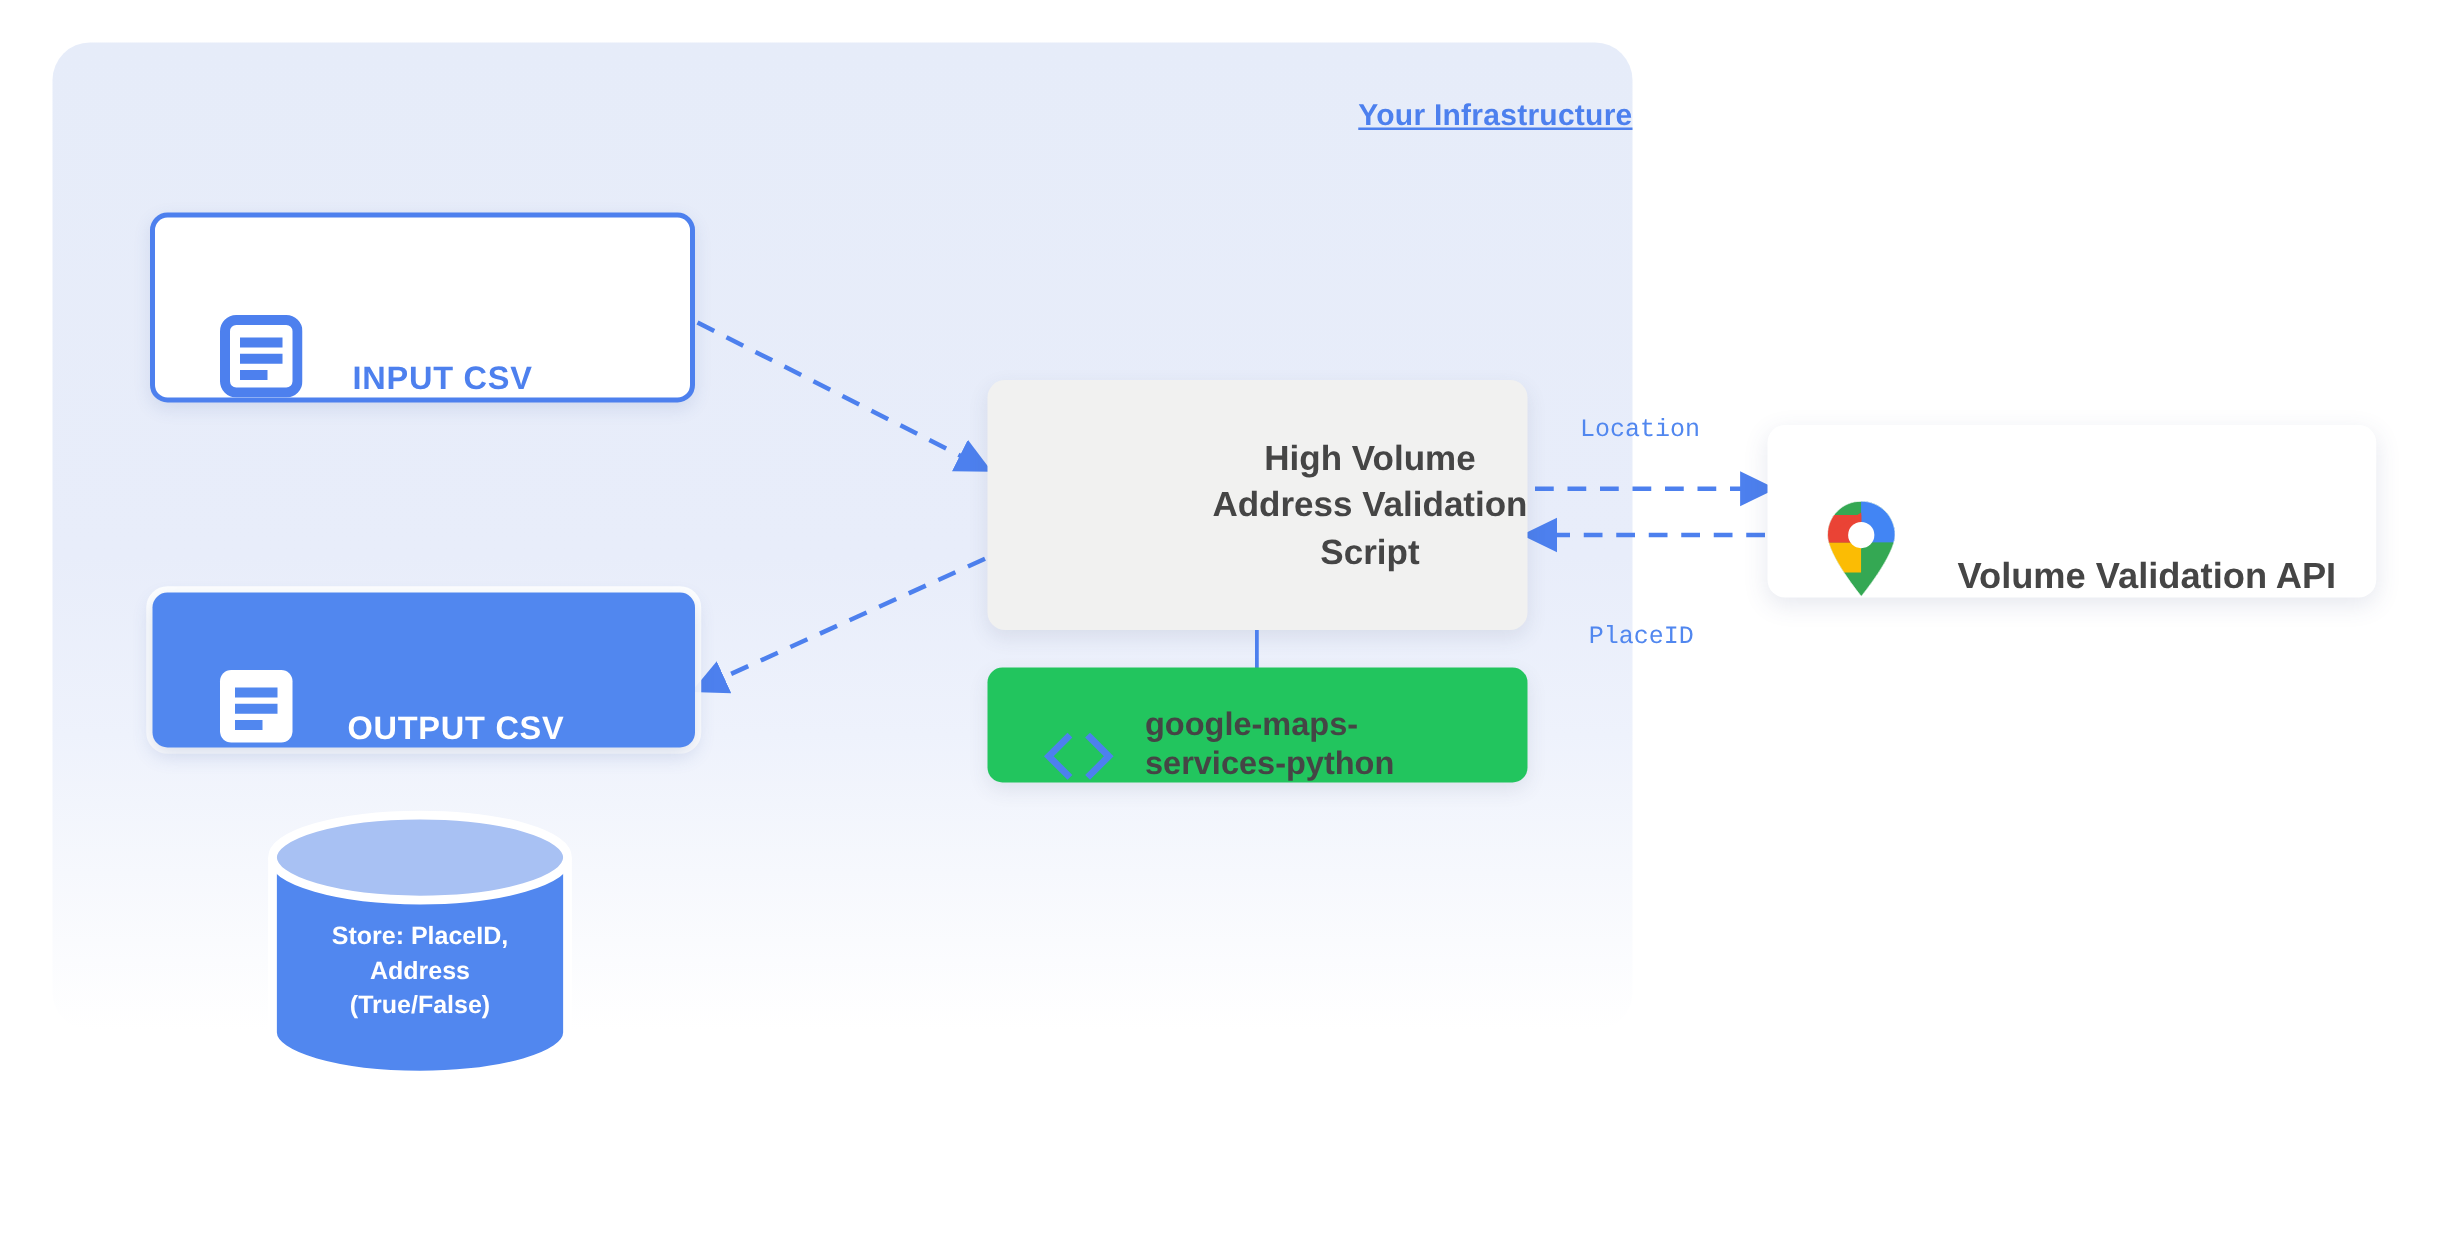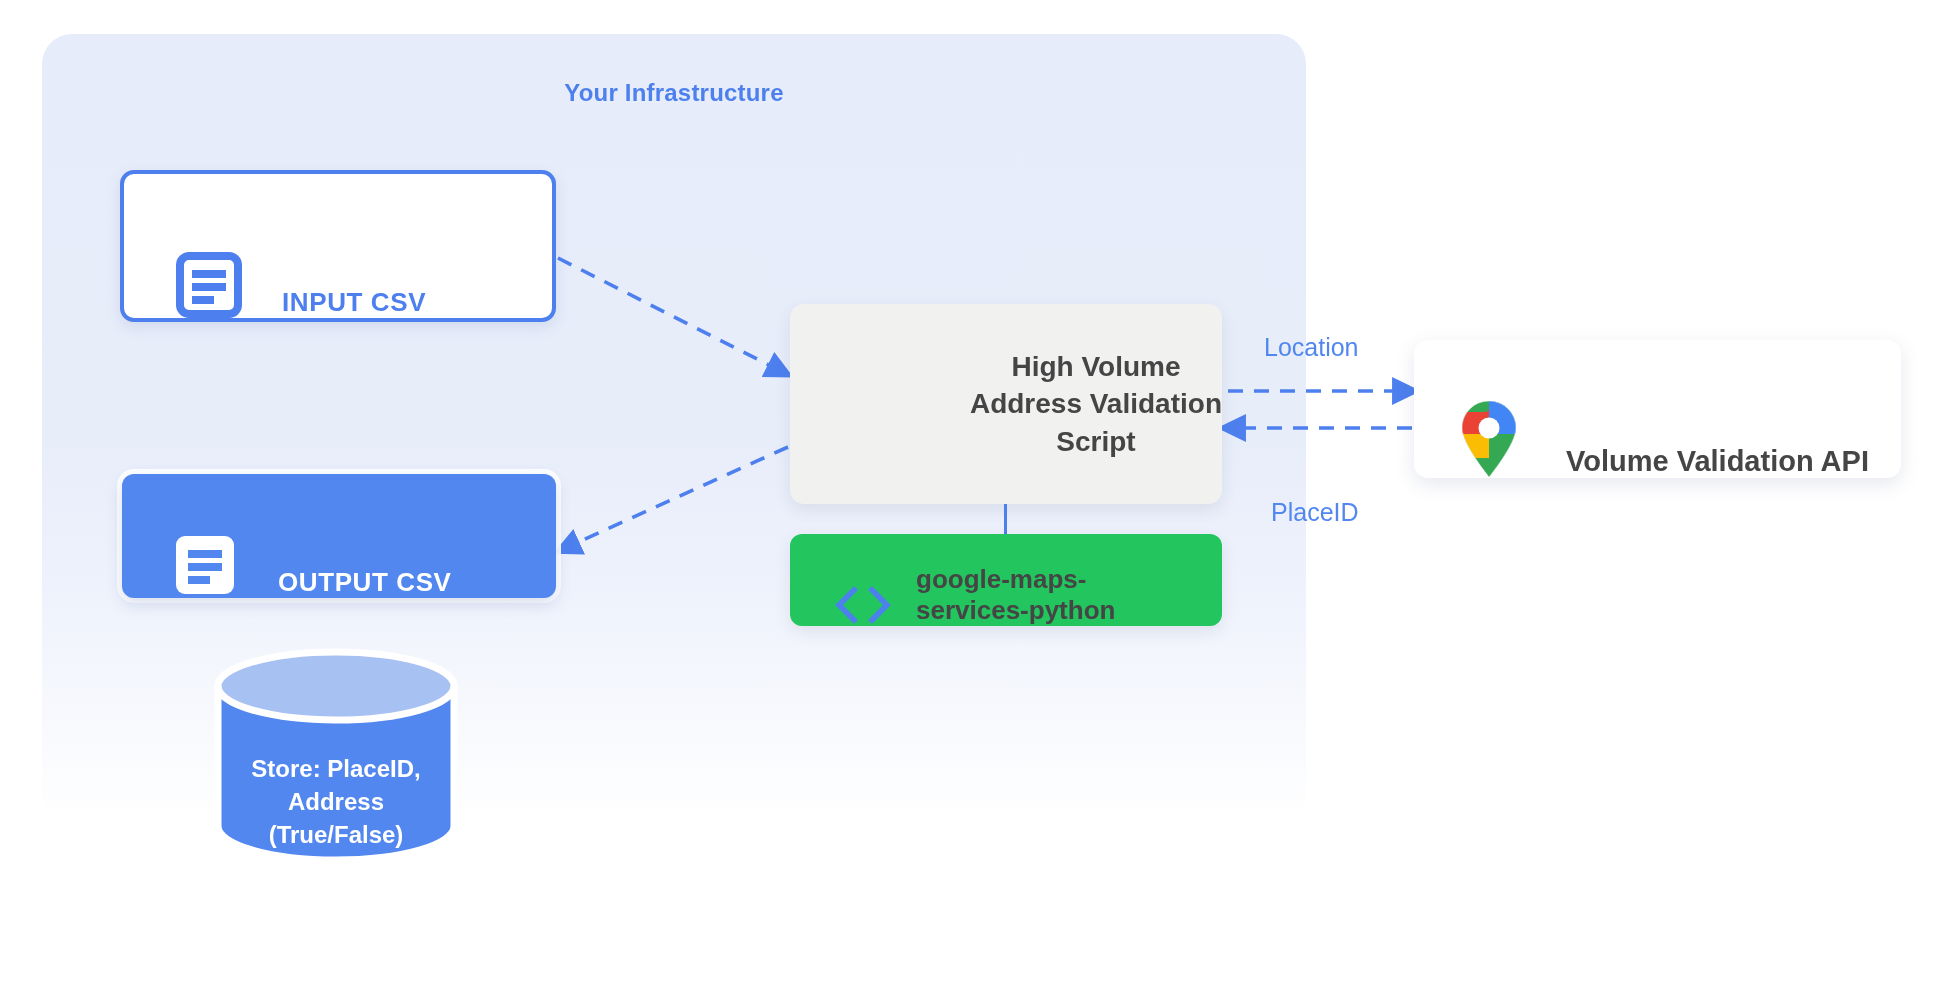--- a/index.html
+++ b/index.html
@@ -33,25 +33,26 @@
                 #e8edfa 52%,
                 #eef2fc 70%,
                 #f6f8fd 84%,
                 #ffffff 100%);
   }
   #infra-title {
     position: absolute;
     left: 0;
     top: 45px;
     width: 100%;
-    text-align: center;
+    text-align: right;
     font-size: 24px;
     font-weight: bold;
     color: #4d80ee;
     letter-spacing: 0.2px;
+    text-decoration: underline;
   }
 
   
   .card {
     position: absolute;
     box-sizing: border-box;
     display: flex;
     align-items: flex-end;
     border-radius: 14px;
   }
@@ -172,48 +173,48 @@
   #api-label {
     margin-left: 46px;
     font-size: 29px;
     font-weight: bold;
     color: #454545;
   }
 
   
   .arrow-label {
     position: absolute;
-    font-size: 25px;
+    font-size: 20px;
     color: #5187ef;
     white-space: nowrap;
+    font-family: Liberation Mono, monospace;
   }
   #label-location { left: 1264px; top: 333px; }
   #label-placeid  { left: 1271px; top: 458px; margin-top: 40px; }
 
   
   #db-cylinder {
     position: absolute;
     left: 214px;
     top: 646px;
     width: 244px;
     height: 220px;
   }
   #db-label {
     position: absolute;
     left: 214px;
     top: 736px;
     width: 244px;
     text-align: center;
-    font-size: 24px;
+    font-size: 20px;
     font-weight: bold;
     color: #ffffff;
     line-height: 1.38;
     white-space: pre-line;
     pointer-events: none;
-    margin-top: 16px;
   }
 
   
   #connectors {
     position: absolute;
     left: 0; top: 0;
     width: 1954px;
     height: 988px;
     pointer-events: none;
   }

